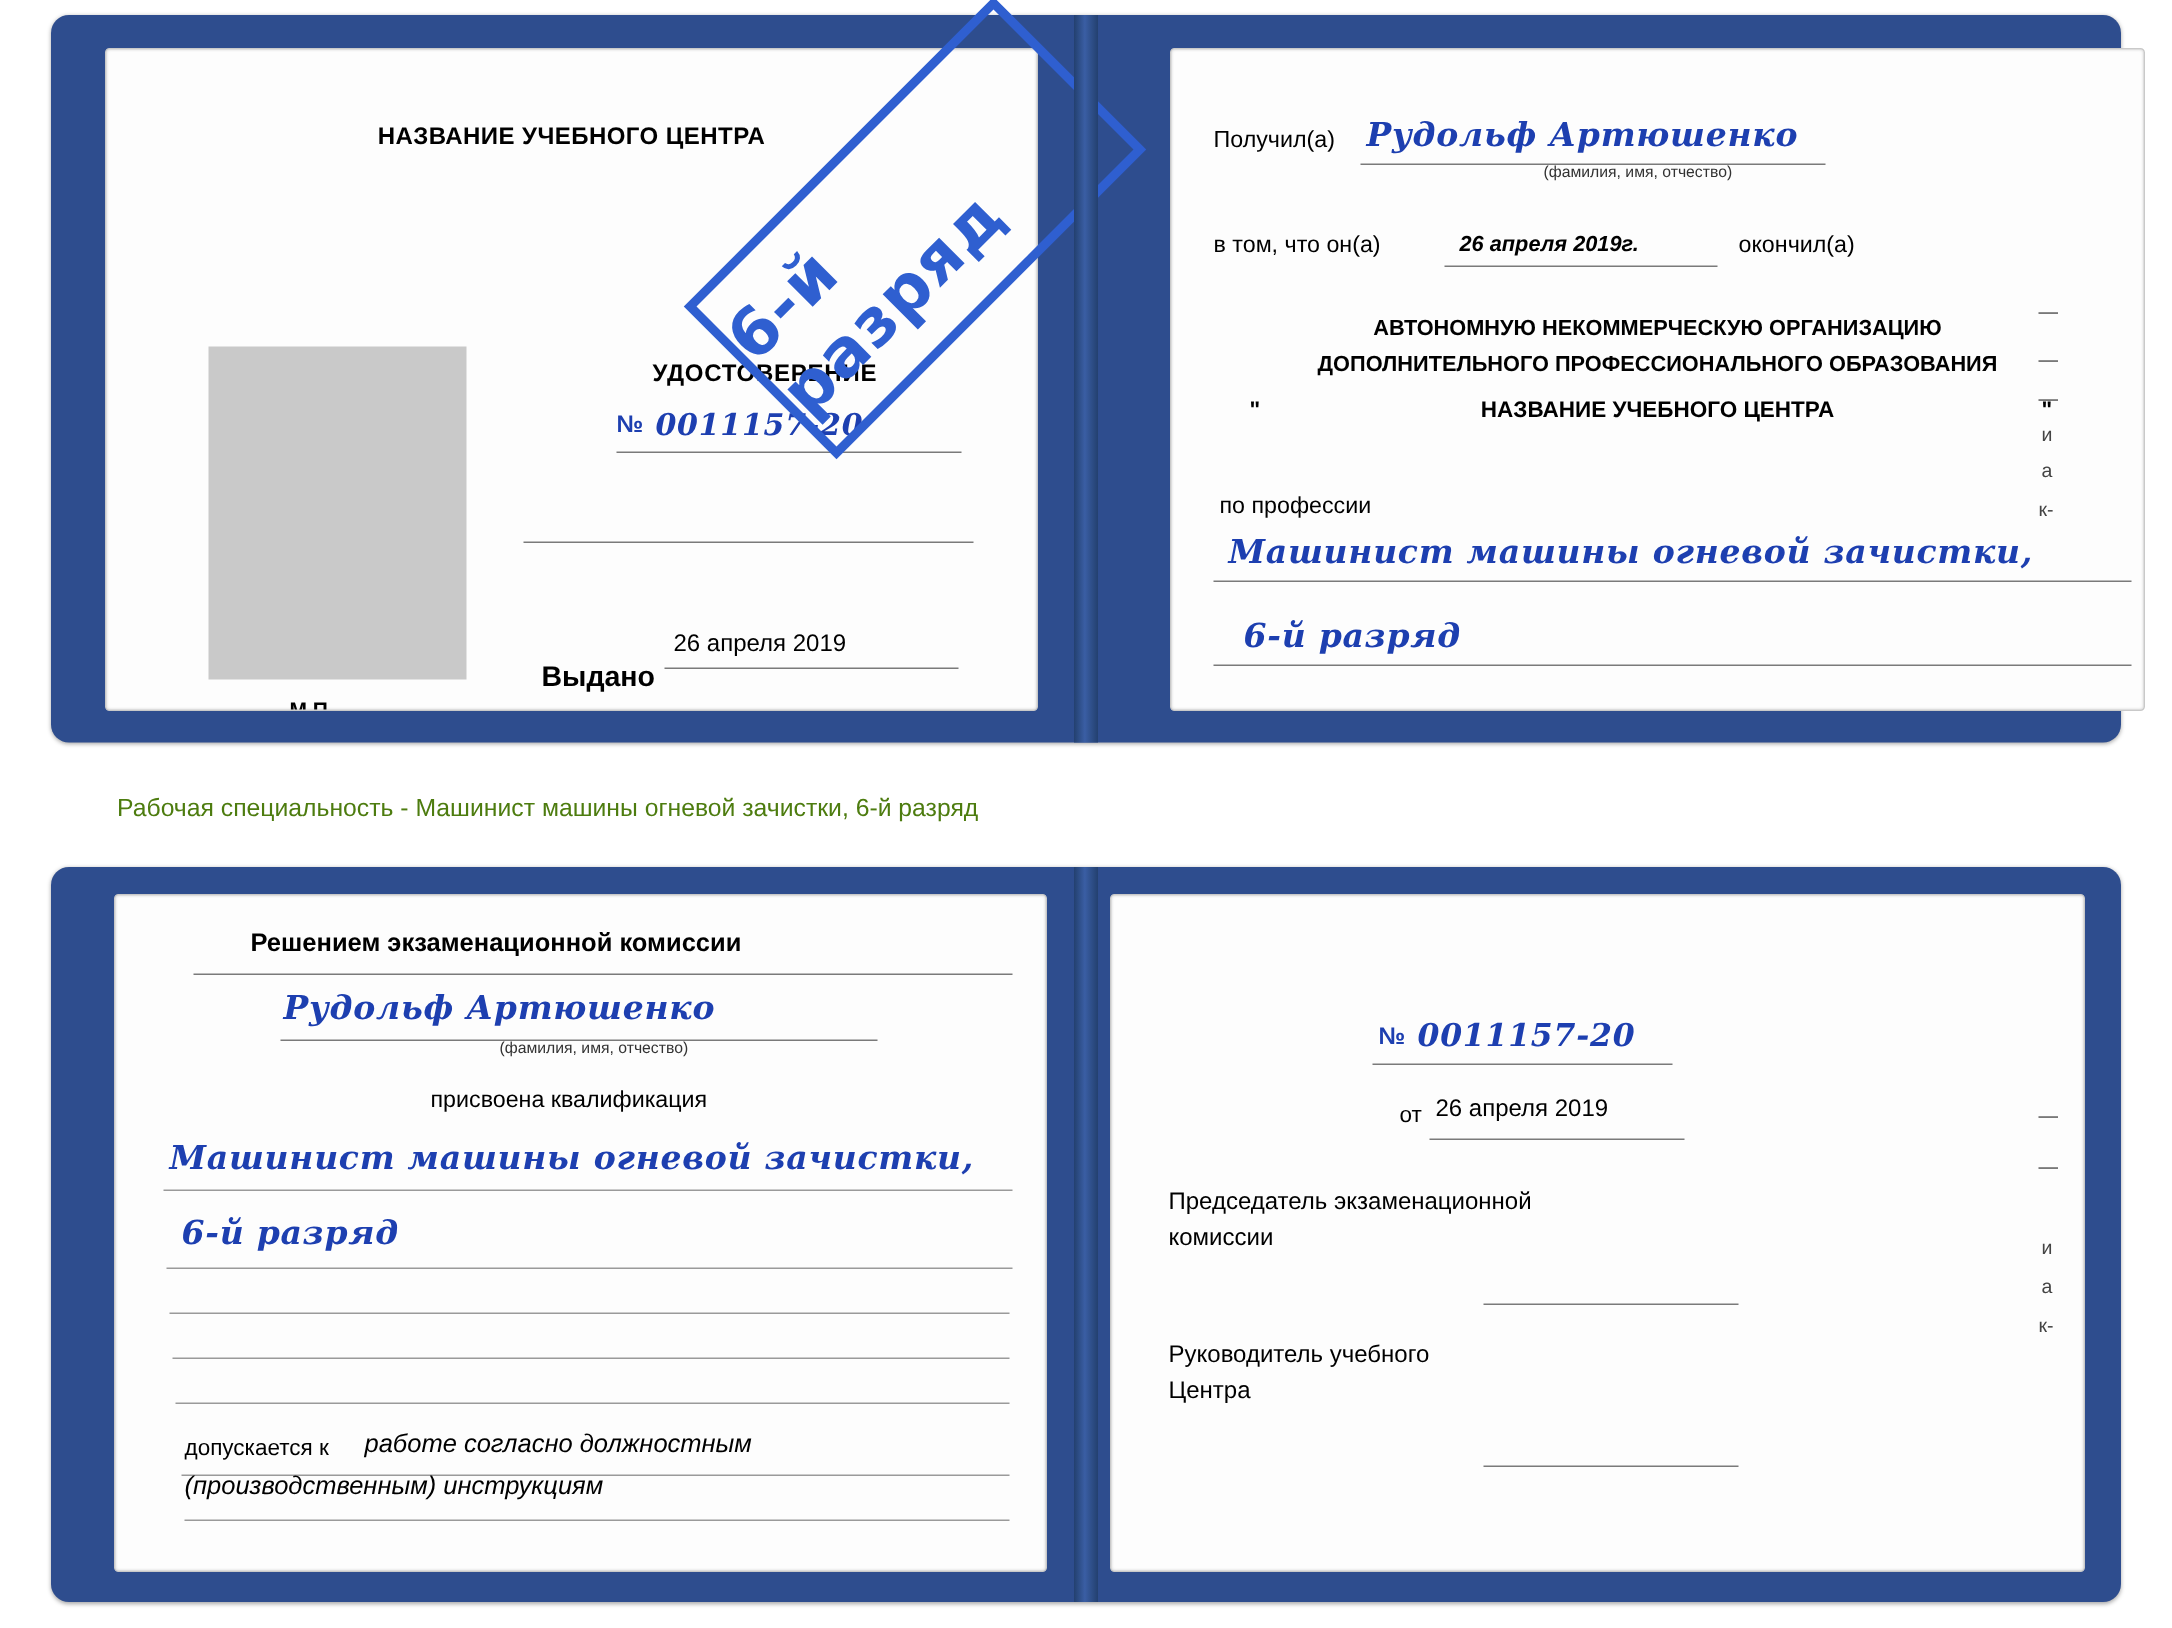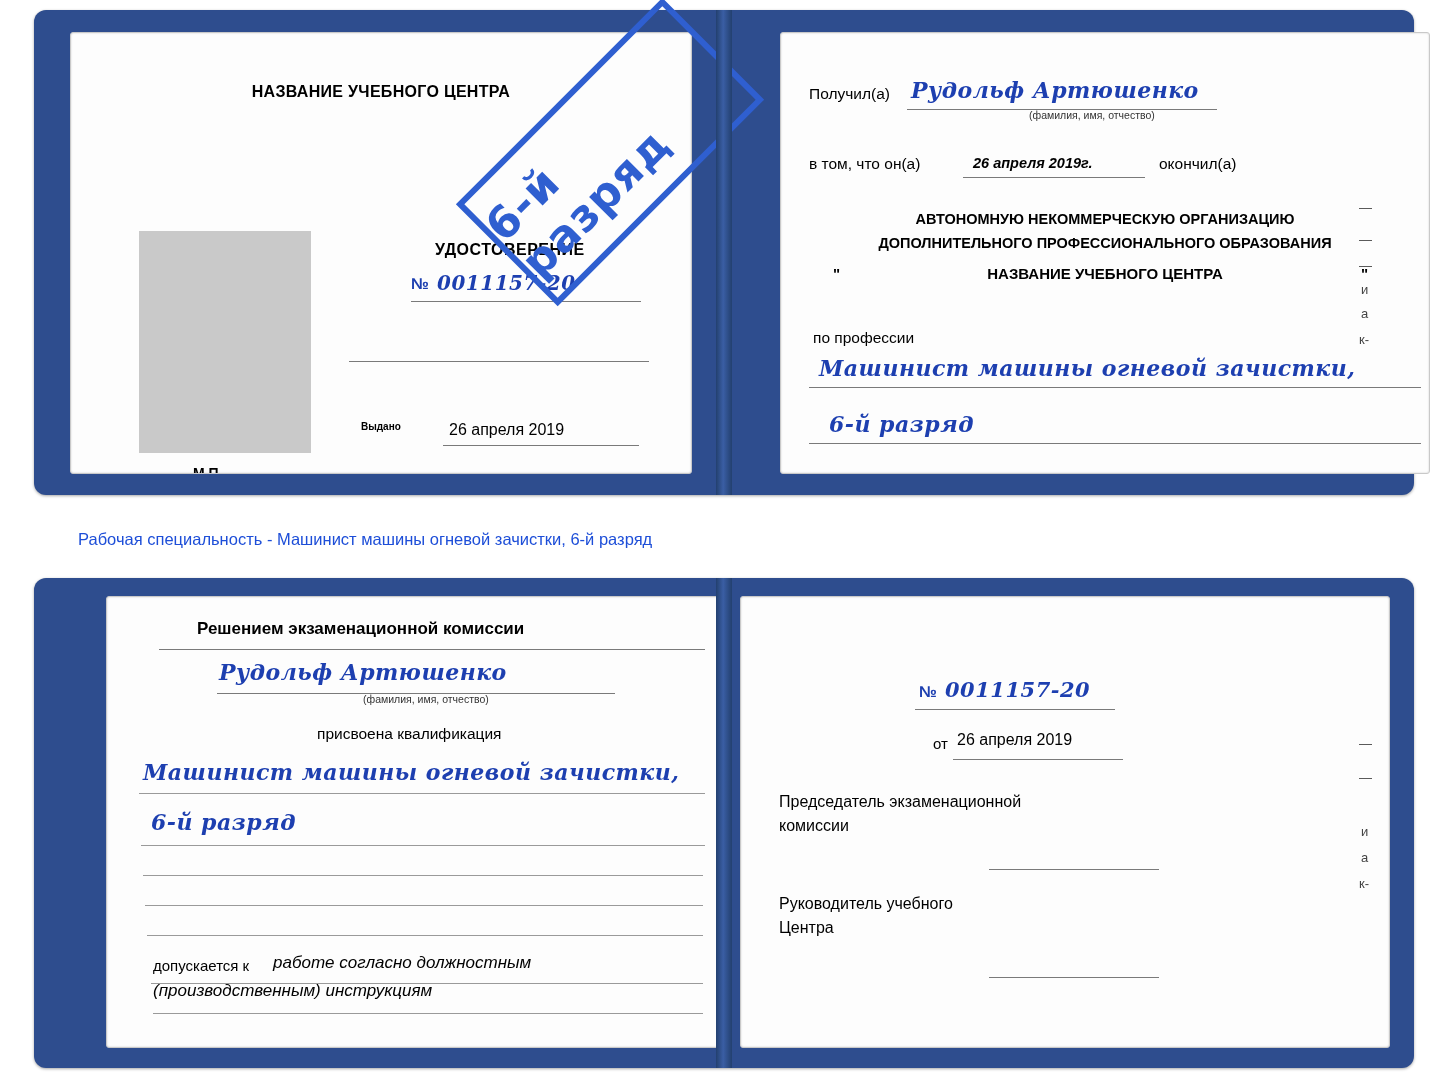--- a/index.html
+++ b/index.html
@@ -33,21 +33,21 @@
     overflow:hidden;
   }
 
   
   #book1{left:34px;top:10px;width:1380px;height:485px;}
   #b1-left{left:36px;top:22px;width:620px;height:440px;}
   #b1-right{left:706px;top:22px;width:648px;height:440px;margin-left:40px;}
 
   
   #book2{left:34px;top:578px;width:1380px;height:490px;}
-  #b2-left{left:72px;top:18px;width:620px;height:450px;text-decoration:underline;}
+  #b2-left{left:42px;top:18px;width:620px;height:450px;text-decoration:underline;}
   #b2-right{left:706px;top:18px;width:648px;height:450px;}
 
   .txt{position:absolute;white-space:nowrap;}
   .bold{font-weight:bold;}
   .center{text-align:center;}
 
   .line{position:absolute;border-bottom:1px solid #7a7a7a;}
   .line-thin{position:absolute;border-bottom:1px solid #9a9a9a;}
 
   .hand{
@@ -80,21 +80,21 @@
     font-size:44px;
     font-weight:bold;
     font-family:"DejaVu Sans", sans-serif;
     letter-spacing:1px;
     background:transparent;
   }
   .caption{
     position:absolute;
     left:78px;top:530px;
     font-size:16.5px;
-    color:#1d4ed8;
+    color:#4d7c0f;
   }
   .smallnote{font-size:10.5px;color:#333;}
   .edge-marks{position:absolute;font-size:13px;color:#444;}
 </style>
 </head>
 <body>
 
 <div class="book" id="book1">
 
   <div class="page" id="b1-left">
@@ -103,21 +103,21 @@
     <div class="photo" style="left:68px;top:198px;width:172px;height:222px;"></div>
 
     <div class="txt bold" style="left:340px;top:208px;font-size:16px;letter-spacing:.5px;margin-left:24px;">УДОСТОВЕРЕНИЕ</div>
 
     <div class="txt bold" style="left:340px;top:242px;font-size:16px;color:#1d3fb0;">№</div>
     <div class="txt hand" style="left:366px;top:238px;font-size:20px;">0011157-20</div>
     <div class="line" style="left:340px;top:268px;width:230px;"></div>
 
     <div class="line" style="left:278px;top:328px;width:300px;"></div>
 
-    <div class="txt bold" style="left:290px;top:388px;font-size:10px;">Выдано</div>
+    <div class="txt bold" style="left:290px;top:408px;font-size:19px;">Выдано</div>
     <div class="txt" style="left:378px;top:388px;font-size:16px;">26 апреля 2019</div>
     <div class="line" style="left:372px;top:412px;width:196px;"></div>
 
     <div class="txt bold" style="left:122px;top:432px;font-size:14px;">М.П.</div>
   </div>
 
   <div class="page" id="b1-right">
     <div class="txt" style="left:28px;top:52px;font-size:15.5px;">Получил(а)</div>
     <div class="txt hand hand-lg" style="left:130px;top:44px;">Рудольф Артюшенко</div>
     <div class="line" style="left:126px;top:76px;width:310px;"></div>

